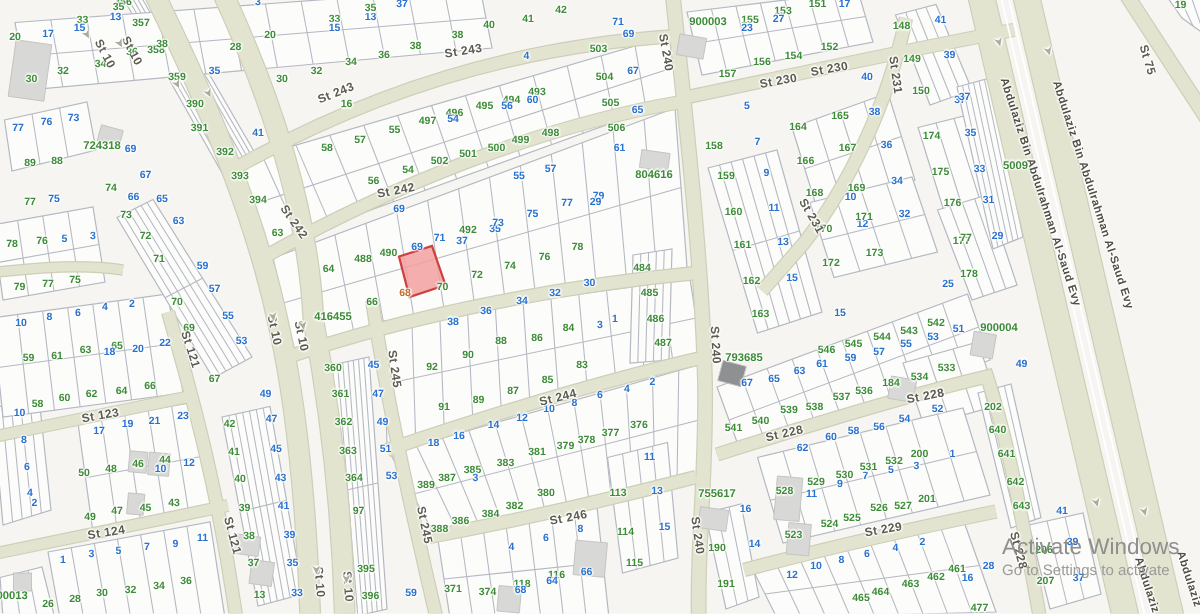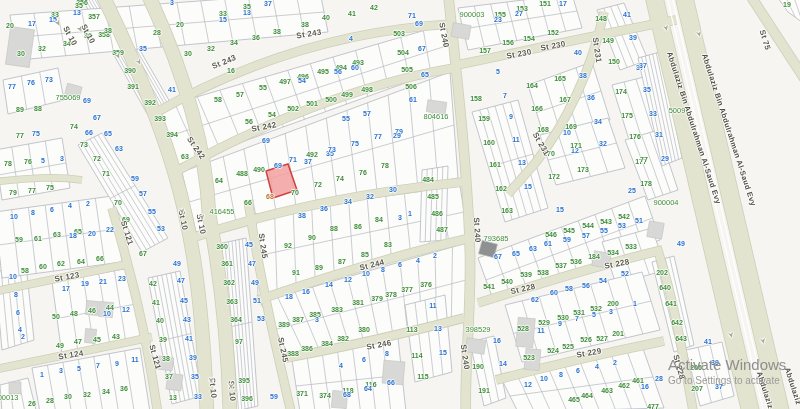--- a/index.html
+++ b/index.html
@@ -9,21 +9,21 @@
     cursor:default;
   }
   #map-svg{position:absolute;left:0;top:0;}
   #labels{position:absolute;left:0;top:0;width:800px;height:409px;}
   #labels span{position:absolute;white-space:nowrap;transform:translate(-50%,-50%);
     text-shadow:0 1px 1px #fff,0 -1px 1px #fff,1px 0 1px #fff,-1px 0 1px #fff;}
   .pl{font-size:7px;font-weight:bold;}
   .g{color:#3e8c39;} .b{color:#2a72cf;} .o{color:#c2702a;}
   .sl{font-size:8px;font-weight:bold;color:#5c5c50;letter-spacing:.3px;}
   .hwy{font-size:7.5px;letter-spacing:.4px;color:#4f4f45;}
-  .bl{font-size:7.5px;font-weight:normal;color:#3e8c39;}
+  .bl{font-size:7.5px;font-weight:bold;color:#3e8c39;}
   .ar{font-size:8px;color:#a9ad9a;text-shadow:none;}
   #watermark{position:absolute;left:668px;top:356px;width:160px;line-height:1.25;}
   #wm1{display:block;font-size:15px;color:#8e8e8e;}
   #wm2{display:block;font-size:10px;color:#9b9b9b;}
 </style>
 </head>
 <body>
 
 <div id="map-canvas">
   <svg id="map-svg" width="800" height="409">
@@ -765,27 +765,27 @@
       <span class="sl" style="left: 589px; top: 353px; transform: translate(-50%, -50%) rotate(-10deg);">St 229</span>
       <span class="sl" style="left: 127px; top: 233px; transform: translate(-50%, -50%) rotate(72deg);">St 121</span>
       <span class="sl" style="left: 155px; top: 357px; transform: translate(-50%, -50%) rotate(75deg);">St 121</span>
       <span class="sl" style="left: 67px; top: 277px; transform: translate(-50%, -50%) rotate(-10deg);">St 123</span>
       <span class="sl" style="left: 71px; top: 355px; transform: translate(-50%, -50%) rotate(-9deg);">St 124</span>
       <span class="sl" style="left: 765px; top: 40px; transform: translate(-50%, -50%) rotate(73deg);">St 75</span>
       <span class="sl hwy" style="left: 694px; top: 128px; transform: translate(-50%, -50%) rotate(72deg);">Abdulaziz Bin Abdulrahman Al-Saud Evy</span>
       <span class="sl hwy" style="left: 729px; top: 130px; transform: translate(-50%, -50%) rotate(72deg);">Abdulaziz Bin Abdulrahman Al-Saud Evy</span>
       <span class="sl hwy" style="left: 765px; top: 390px; transform: translate(-50%, -50%) rotate(72deg);">Abdulaziz</span>
       <span class="sl hwy" style="left: 793px; top: 386px; transform: translate(-50%, -50%) rotate(72deg);">Abdulaziz</span>
-      <span class="bl" style="left: 68px; top: 97px;">755069</span>
+      <span class="bl" style="left: 68px; top: 97px;">724318</span>
       <span class="bl" style="left: 472px; top: 14px;">900003</span>
       <span class="bl" style="left: 436px; top: 116px;">804616</span>
       <span class="bl" style="left: 222px; top: 211px;">416455</span>
       <span class="bl" style="left: 496px; top: 238px;">793685</span>
-      <span class="bl" style="left: 666px; top: 202px; text-align: right;">900004</span>
-      <span class="bl" style="left: 478px; top: 329px;">398529</span>
+      <span class="bl" style="left: 666px; top: 218px; text-align: right;">900004</span>
+      <span class="bl" style="left: 478px; top: 329px;">755617</span>
       <span class="bl" style="left: 6px; top: 397px;">900013</span>
       <span class="bl" style="left: 677px; top: 110px;">5009</span>
       <span class="ar" style="left: 58px; top: 23px; transform: translate(-50%, -50%) rotate(62deg);">➤</span>
       <span class="ar" style="left: 80px; top: 29px; transform: translate(-50%, -50%) rotate(62deg);">➤</span>
       <span class="ar" style="left: 118px; top: 56px; transform: translate(-50%, -50%) rotate(64deg);">➤</span>
       <span class="ar" style="left: 139px; top: 62px; transform: translate(-50%, -50%) rotate(64deg);">➤</span>
       <span class="ar" style="left: 182px; top: 211px; transform: translate(-50%, -50%) rotate(80deg);">➤</span>
       <span class="ar" style="left: 202px; top: 217px; transform: translate(-50%, -50%) rotate(80deg);">➤</span>
       <span class="ar" style="left: 211px; top: 380px; transform: translate(-50%, -50%) rotate(88deg);">➤</span>
       <span class="ar" style="left: 231px; top: 386px; transform: translate(-50%, -50%) rotate(88deg);">➤</span>

